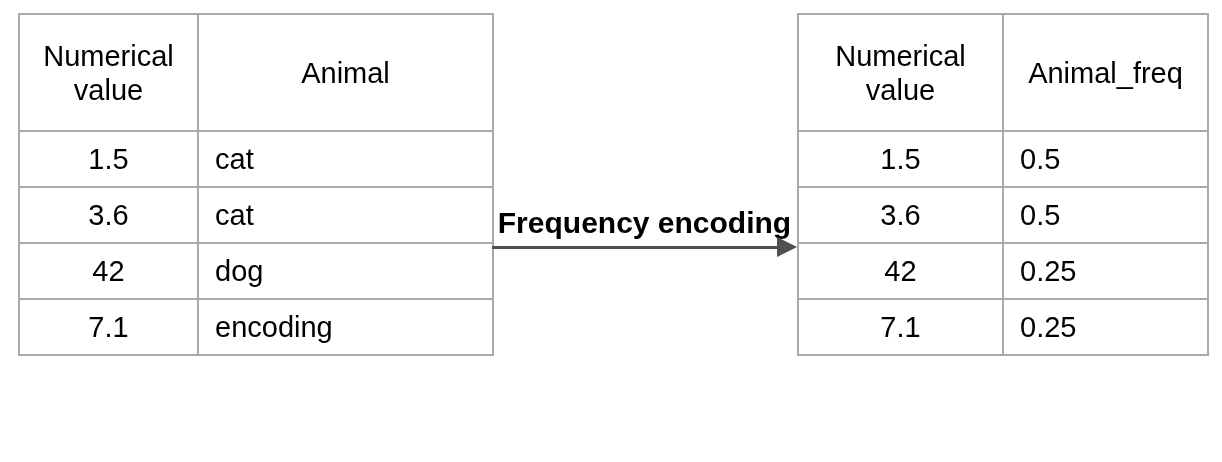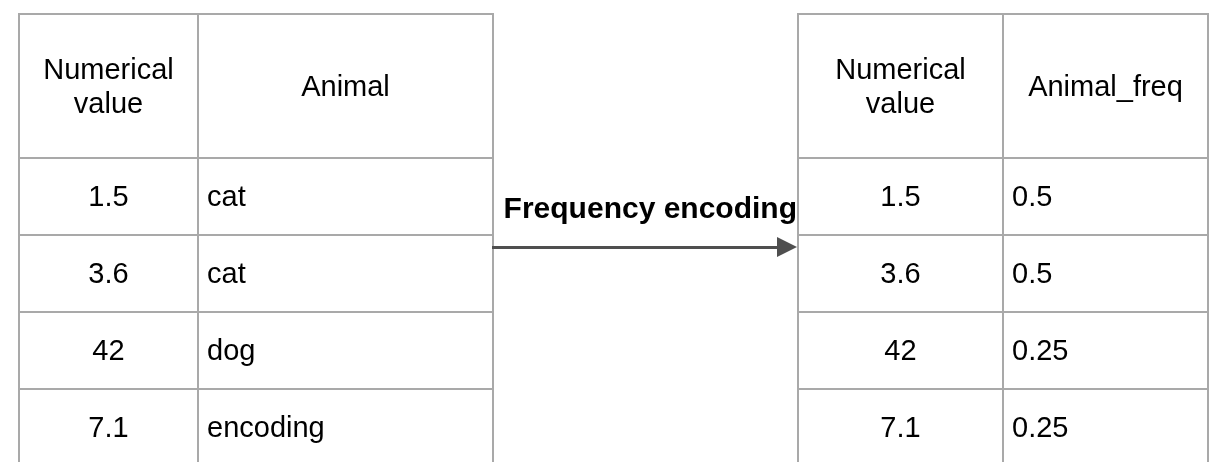--- a/index.html
+++ b/index.html
@@ -35,40 +35,40 @@
   }
   #left-table col.c1 { width: 179px; }
   #left-table col.c2 { width: 295px; }
   #right-table {
     left: 797px;
     top: 13px;
     width: 410px;
   }
   #right-table col.c1 { width: 205px; }
   #right-table col.c2 { width: 205px; }
-  tr.header-row { height: 144px; border-radius: 13px; }
-  tr.data-row   { height: 77px;  }
+  tr.header-row { height: 117px; border-radius: 13px; }
+  tr.data-row   { height: 56px;  }
   td.hdr {
     text-align: center;
     line-height: 34px;
     padding: 0 20px;
   }
   td.num {
     text-align: center;
   }
   td.txt {
     text-align: left;
-    padding-left: 8px;
+    padding-left: 16px;
   }
   .process-label {
     position: absolute;
     left: 492px;
-    top: 191px;
+    top: 206px;
     width: 305px;
-    text-align: right;
+    text-align: center;
     font-size: 30px;
     font-weight: bold;
     color: #000000;
     white-space: nowrap;
   }
   .arrow-line {
     position: absolute;
     left: 492px;
     top: 246px;
     width: 287px;

